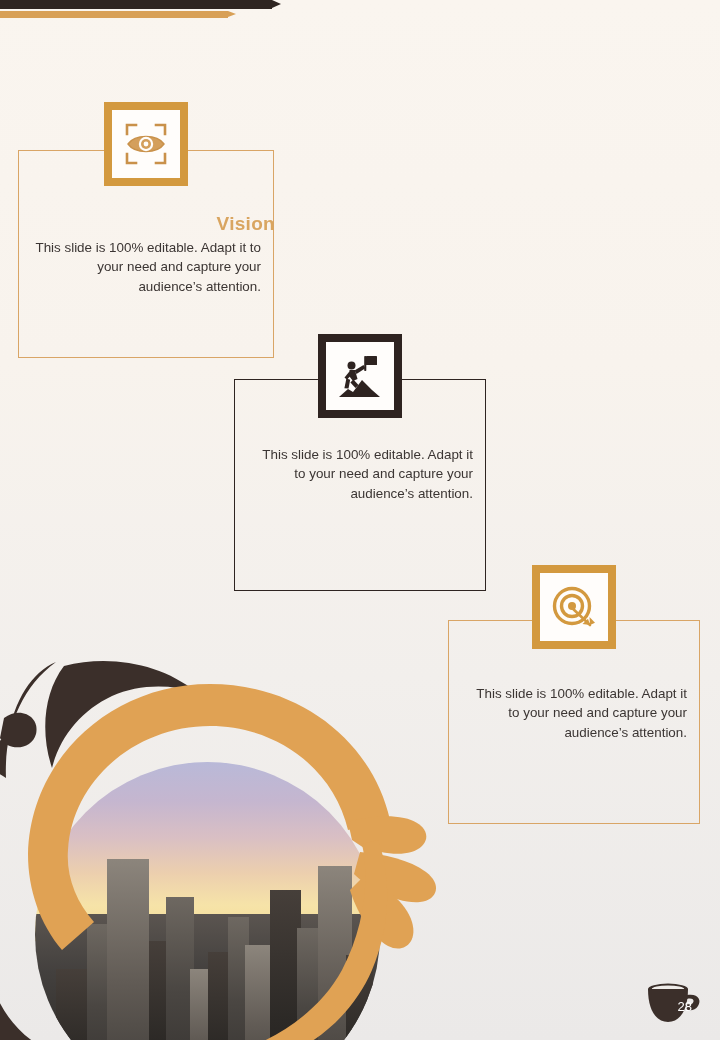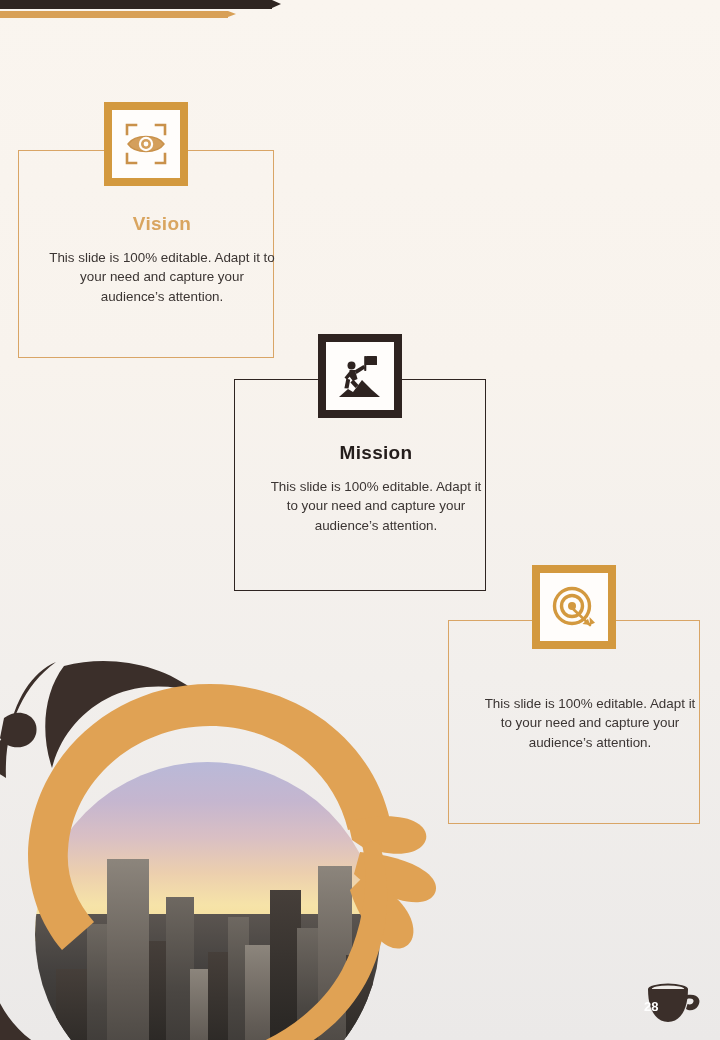--- a/index.html
+++ b/index.html
@@ -65,31 +65,31 @@
   }
 
   
   .card {
     position: absolute;
     box-sizing: border-box;
     background: transparent;
   }
   .card-body {
     position: absolute;
-    left: 16px;
+    left: 2px;
     width: 100%;
-    text-align: center;
+    text-align: right;
   }
   .card-heading {
     font-size: 19px;
     font-weight: bold;
     letter-spacing: 0.3px;
   }
   .card-desc {
-    margin-top: 13px;
+    margin-top: 3px;
     font-size: 13.4px;
     line-height: 1.45;
     color: #3b3533;
     padding: 0 14px;
   }
 
   .card.orange { border: 1px solid #d9a566; }
   .card.dark   { border: 1.4px solid #2e2421; }
   .heading-orange { color: #d9a560; }
   .heading-dark   { color: #241d1b; }
@@ -147,24 +147,24 @@
   
   #page-number-badge {
     position: absolute;
     right: 16px; bottom: 12px;
     width: 60px; height: 50px;
   }
   #page-number-text {
     position: absolute;
     left: 0; top: 21px;
     width: 48px;
-    text-align: left;
+    text-align: right;
     color: #ffffff;
     font-size: 13px;
-    font-weight: bold;
+    font-weight: normal;
   }
 </style>
 </head>
 <body>
 
 <div id="slide">
 
   <div class="topbar-dark"></div>
   <div class="topbar-orange"></div>
 
@@ -186,21 +186,20 @@
       </g>
       <path d="M7 25 C14 15, 36 15, 43 25 C36 35, 14 35, 7 25 Z" fill="#d49f5c" stroke="#c9914a" stroke-width="1.4"></path>
       <circle cx="25" cy="25" r="7.2" fill="#fffdfb"></circle>
       <circle cx="25" cy="25" r="5" fill="#d49f5c"></circle>
       <circle cx="25" cy="25" r="2.4" fill="#fffdfb"></circle>
     </svg>
   </div>
 
   <div class="card dark" style="left:234px; top:379px; width:252px; height:212px;">
     <div class="card-body" style="top:62px;">
-      <div class="card-heading heading-dark">Mission</div>
       <div class="card-desc">This slide is 100% editable. Adapt it to your need and capture your audience’s attention.</div>
     </div>
   </div>
 
   <div class="icon-tile dark" style="left:318px; top:334px;">
     <svg width="48" height="48" viewBox="0 0 48 48">
       <g fill="#2e2320">
 
         <rect x="30" y="4" width="11" height="9" rx="0.6"></rect>
         <rect x="28.2" y="4" width="2.1" height="15" rx="0.8"></rect>

